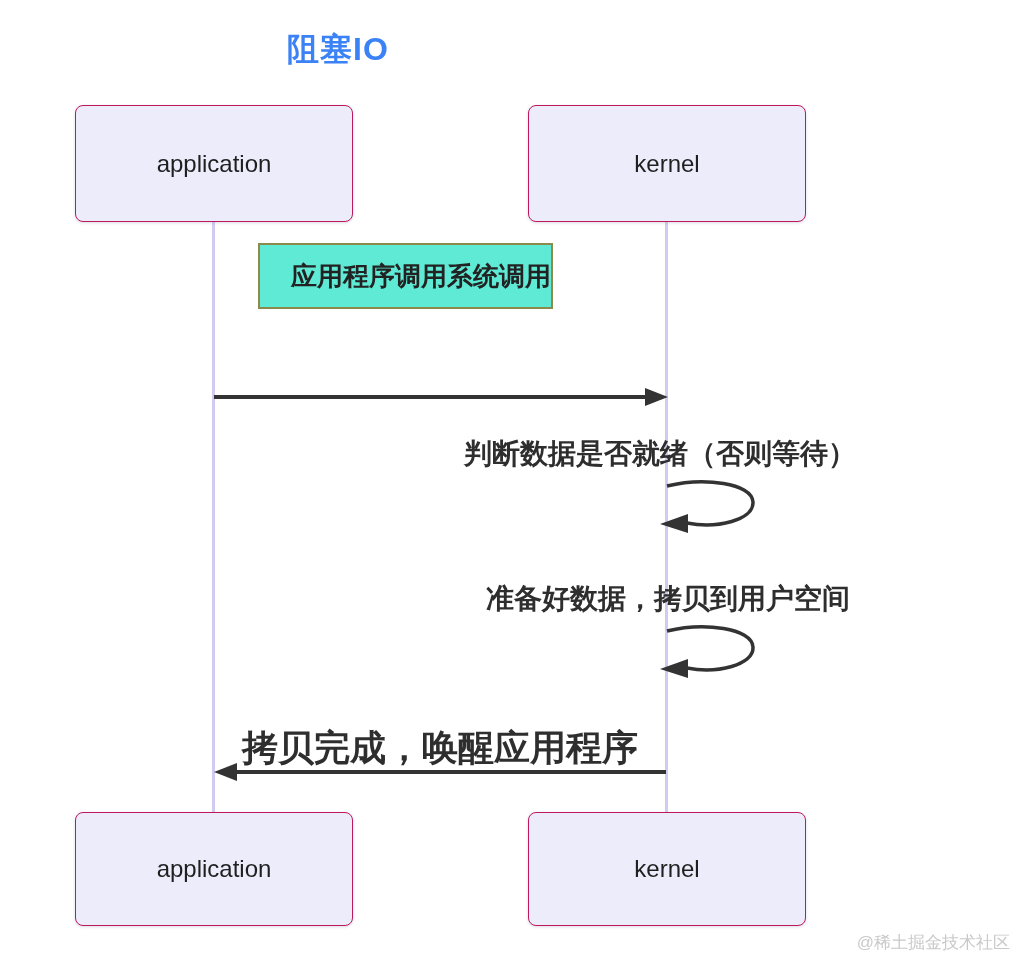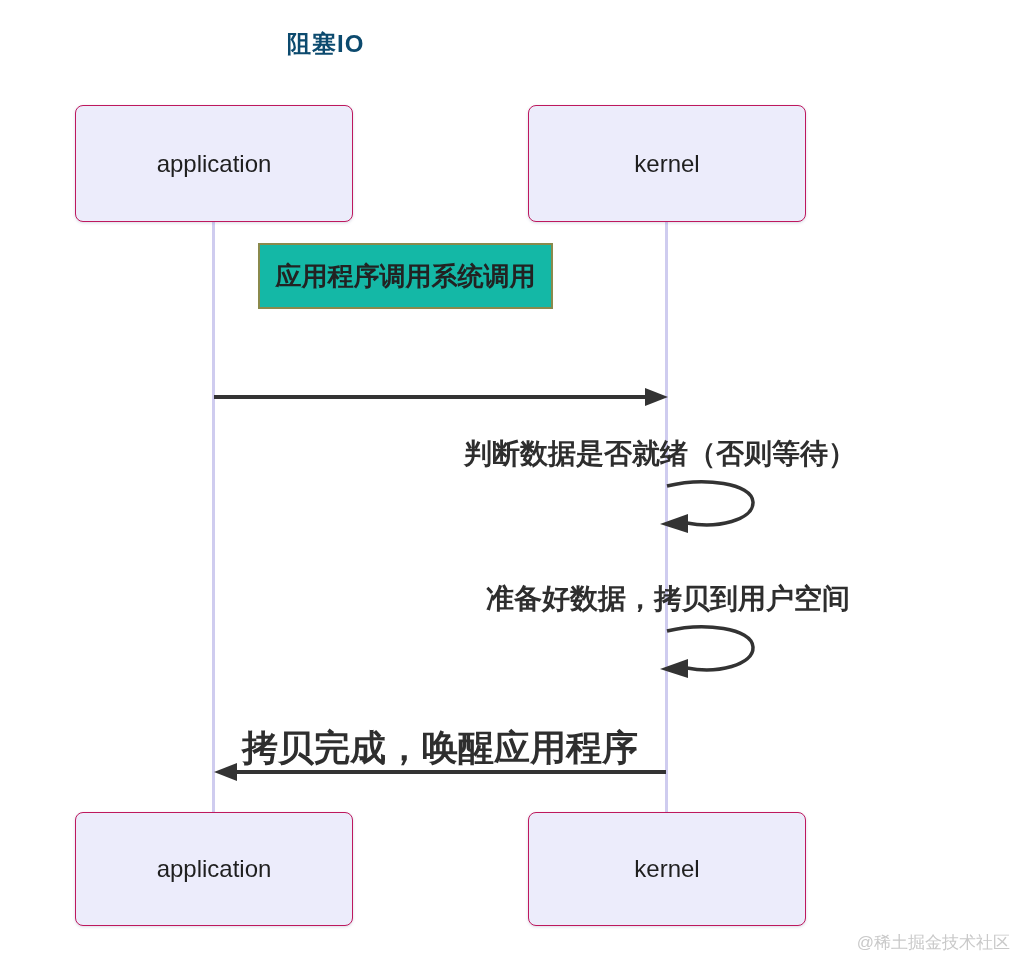--- a/index.html
+++ b/index.html
@@ -8,23 +8,23 @@
     width: 1030px;
     height: 970px;
     background: #ffffff;
     font-family: "Liberation Sans", sans-serif;
     overflow: hidden;
   }
   .title {
     position: absolute;
     left: 287px;
     top: 28px;
-    font-size: 24px;
+    font-size: 32px;
     font-weight: 600;
-    color: #0c4a6e;
+    color: #3b82f6;
     letter-spacing: 1px;
   }
   .lifeline {
     position: absolute;
     width: 3px;
     top: 222px;
     height: 590px;
     background: #CFCCEF;
   }
   .lifeline.app { left: 212px; }
@@ -46,25 +46,25 @@
   .actor.app-top    { left: 75px;  top: 105px; }
   .actor.kernel-top { left: 528px; top: 105px; }
   .actor.app-bot    { left: 75px;  top: 812px; height: 112px; }
   .actor.kernel-bot { left: 528px; top: 812px; height: 112px; }
   .note {
     position: absolute;
     left: 258px;
     top: 243px;
     width: 291px;
     height: 62px;
-    background: #14b8a6;
+    background: #5eead4;
     border: 2px solid #8A8A4C;
     display: flex;
     align-items: center;
-    justify-content: center;
+    justify-content: flex-end;
     font-size: 26px;
     font-weight: 700;
     color: #222222;
   }
   .msg {
     position: absolute;
     font-weight: 700;
     color: #2e2e2e;
     text-align: center;
     white-space: nowrap;

